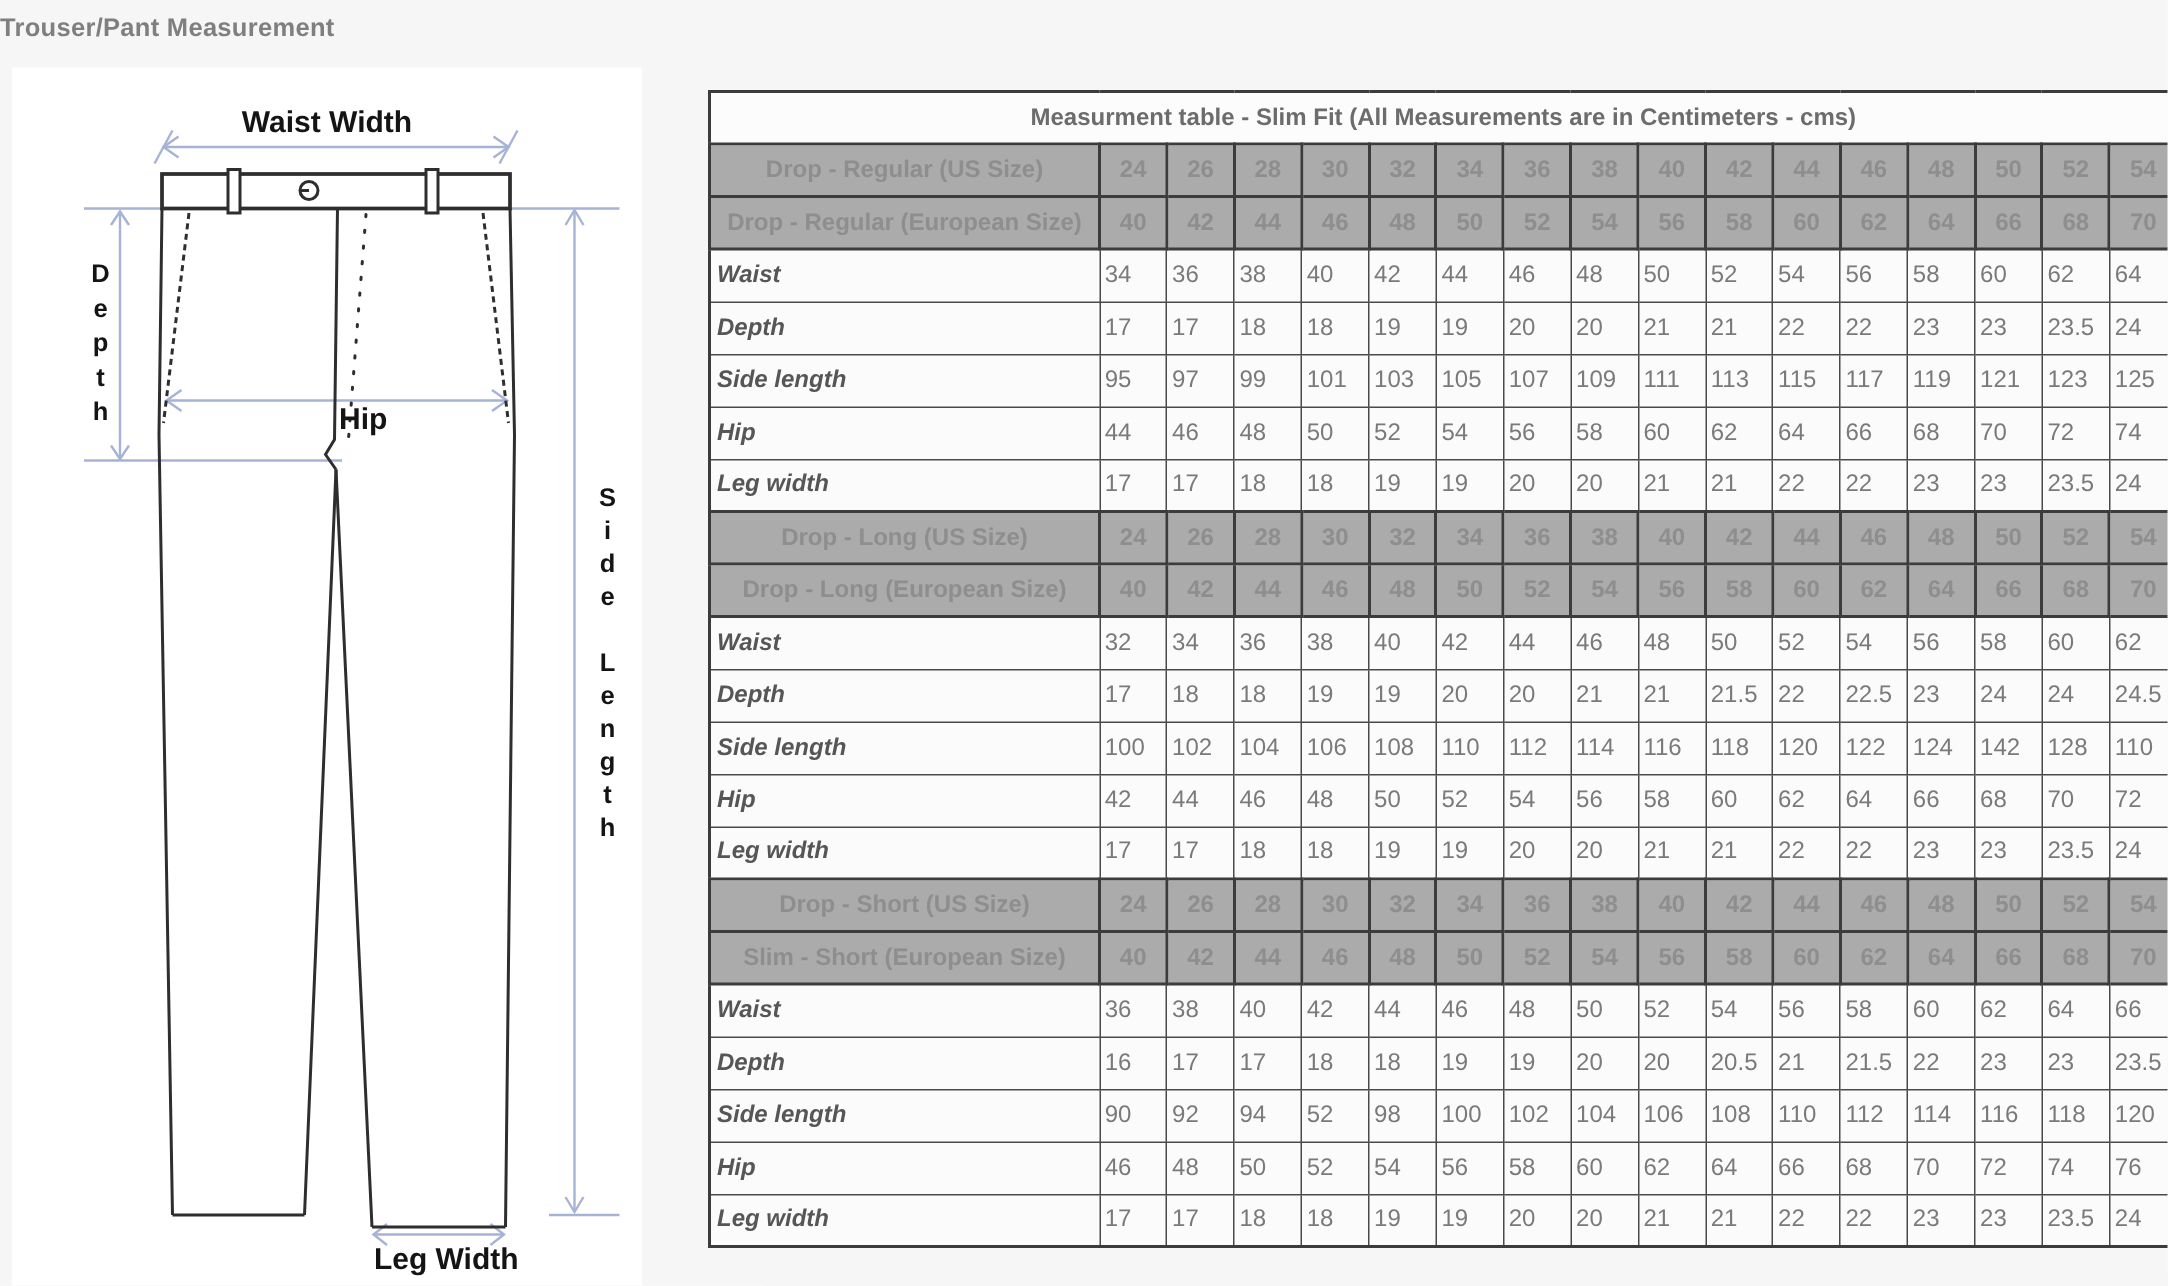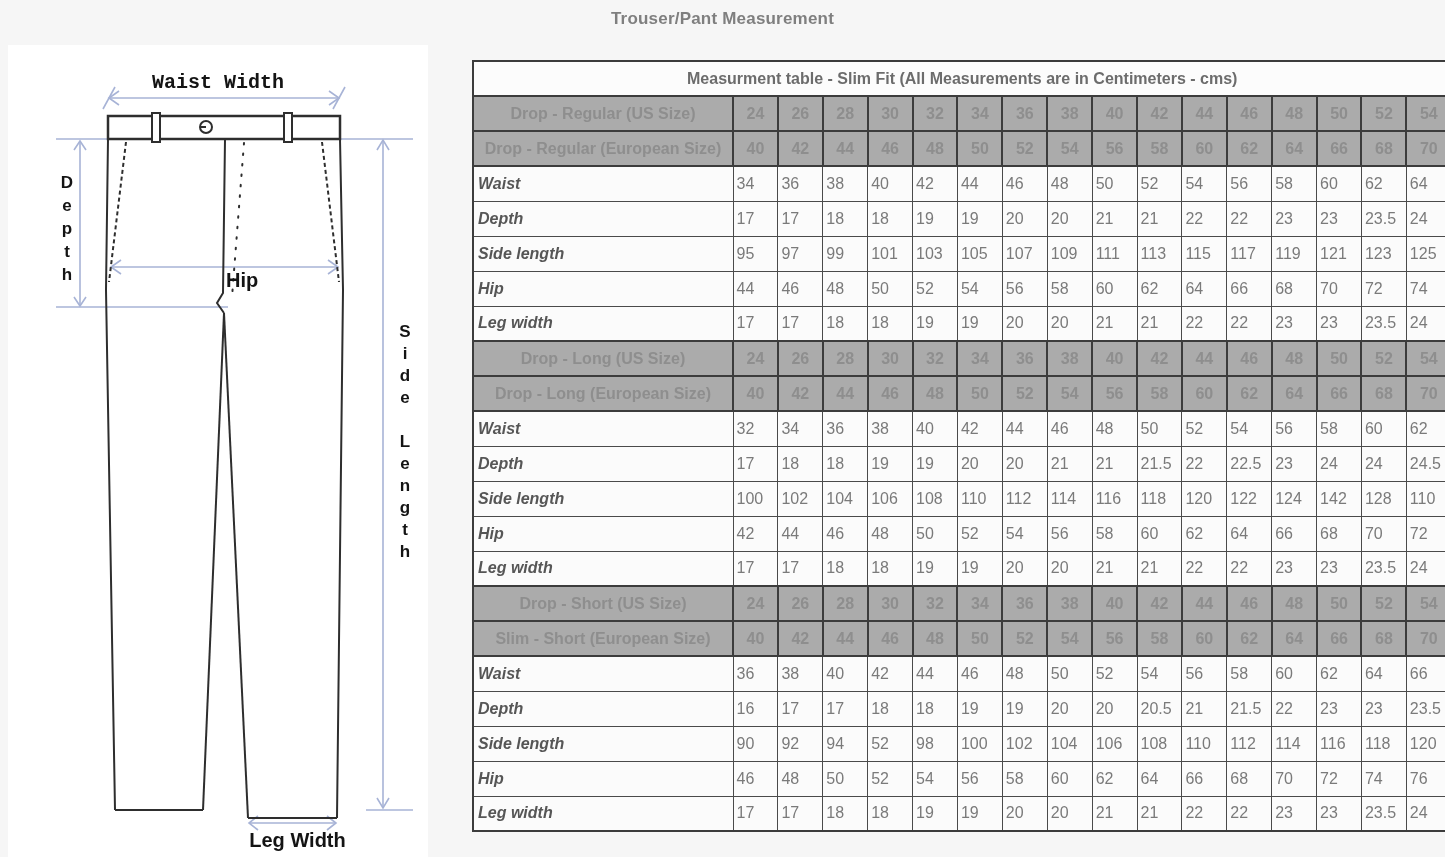--- a/index.html
+++ b/index.html
@@ -5,33 +5,33 @@
   * { margin:0; padding:0; box-sizing:border-box; }
   html,body { width:1445px; height:857px; }
   body {
     background:#f6f6f6;
     font-family:"Liberation Sans", sans-serif;
     position:relative;
     overflow:hidden;
   }
   .page-title {
     position:absolute; top:9px; left:0; width:1445px;
-    text-align:center; font-size:17px; font-weight:bold; color:#7f7f7f;
+    text-align:left; font-size:17px; font-weight:bold; color:#7f7f7f;
     letter-spacing:0.2px;
   }
   
   .diagram-panel {
     position:absolute; left:8px; top:45px; width:420px; height:812px;
     background:#ffffff;
   }
   .diagram-panel svg { position:absolute; left:0; top:0; }
   .diagram-label {
     position:absolute; color:#141414; font-weight:bold;
   }
-  .waist-width-label { top:26px; left:0; width:420px; text-align:center; font-size:20px;font-family:Liberation Mono, monospace; }
+  .waist-width-label { top:26px; left:0; width:420px; text-align:center; font-size:20px; }
   .hip-label   { top:224px; left:218px; width:60px; font-size:20px; }
   .leg-width-label { top:784px; left:227px; width:125px; text-align:center; font-size:20px; }
   .depth-label {
     top:126px; left:48px; width:22px; text-align:center;
     font-size:17px; line-height:23px; white-space:pre-line;
   }
   .side-length-label {
     top:276px; left:386px; width:22px; text-align:center;
     font-size:17px; line-height:22px; white-space:pre-line;
   }

